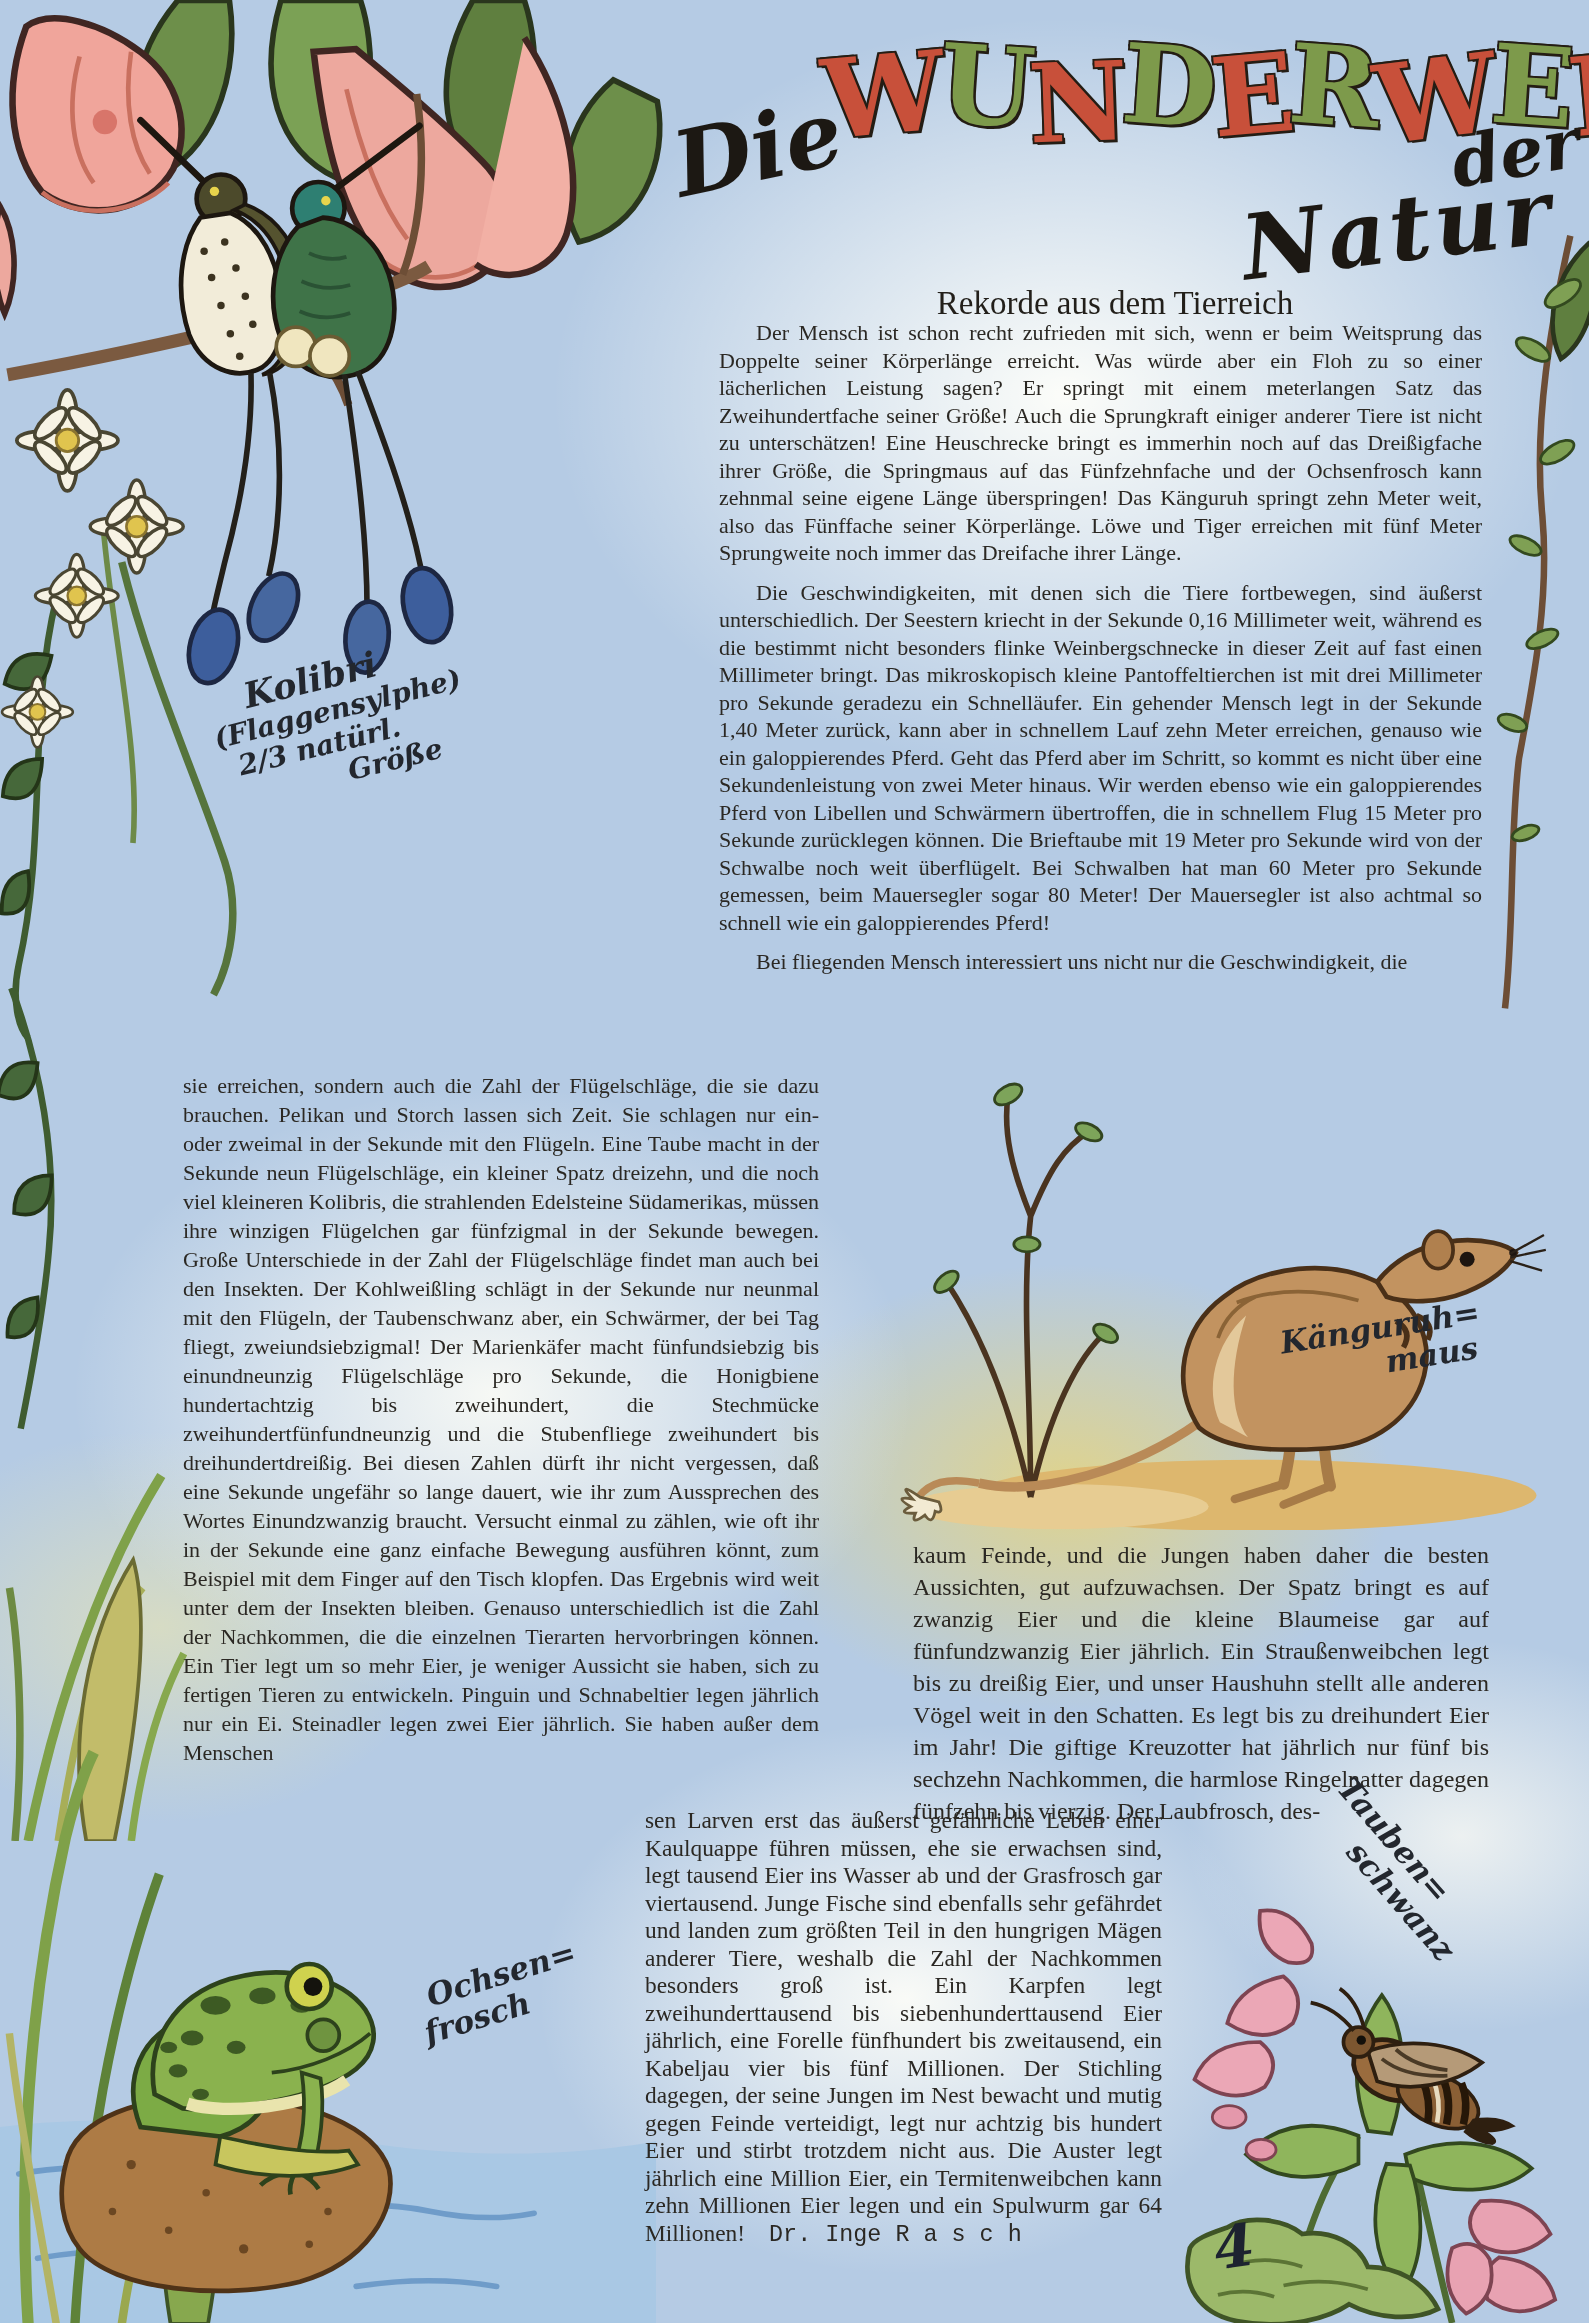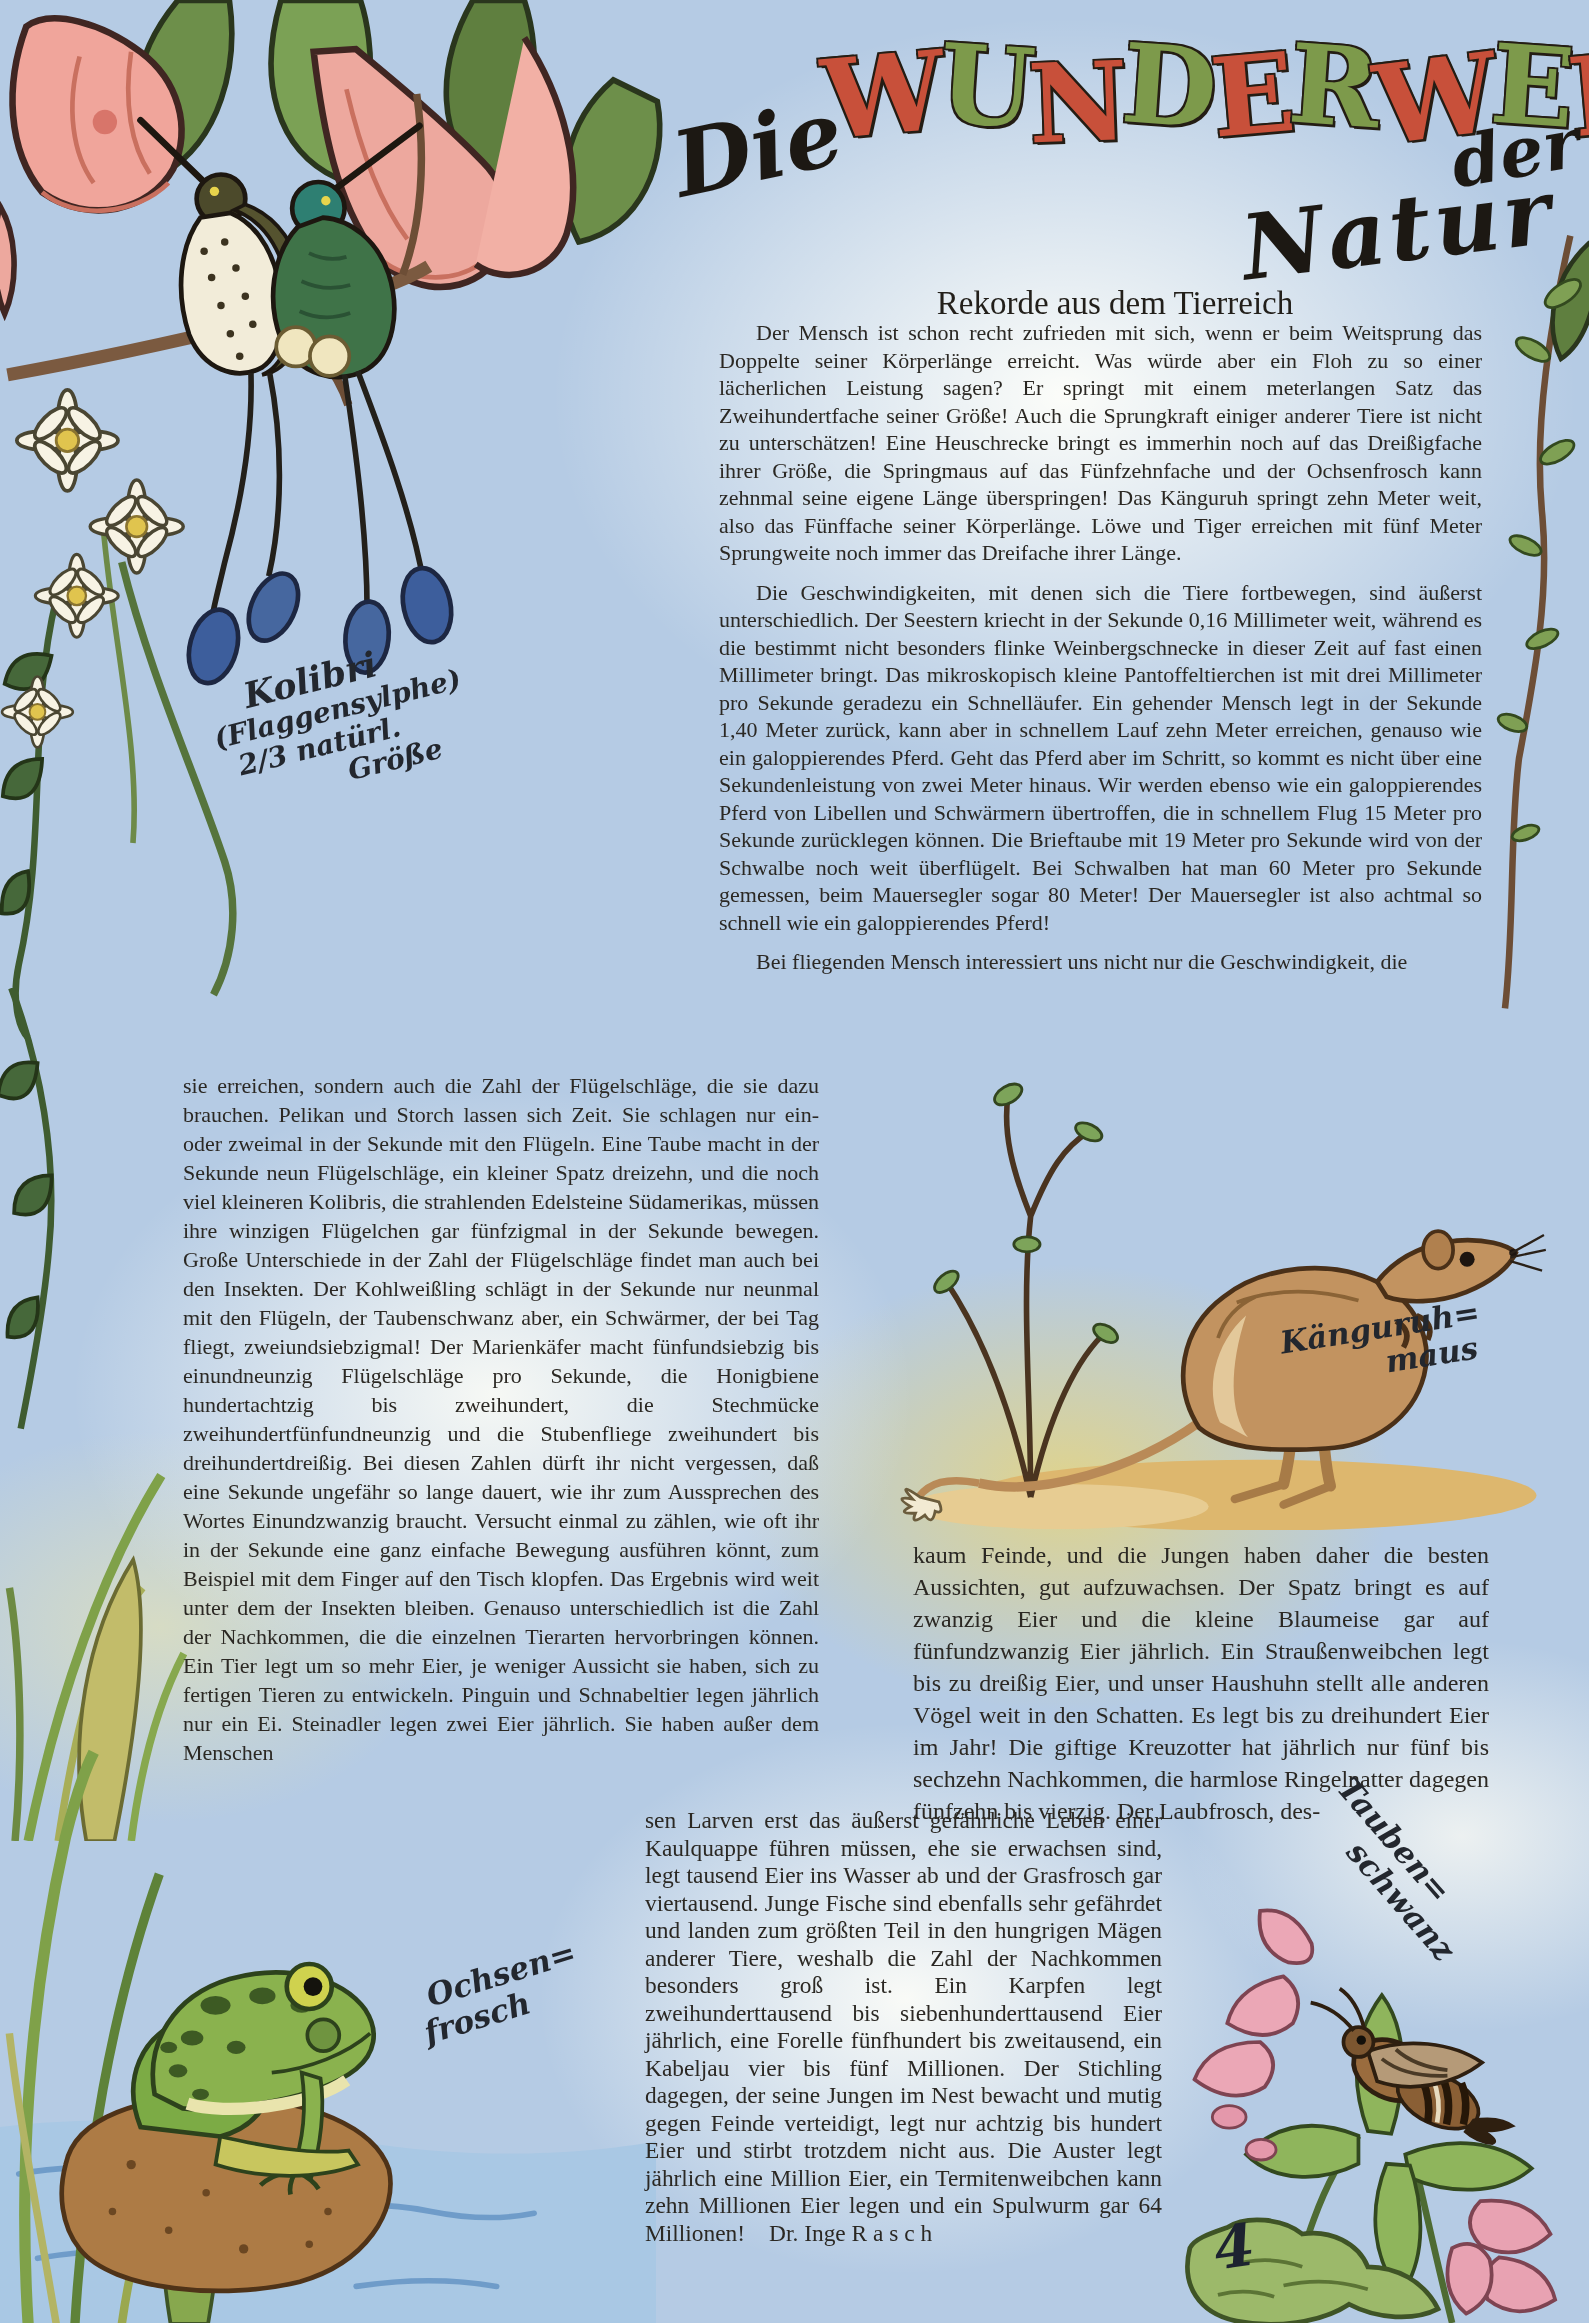--- a/index.html
+++ b/index.html
@@ -30,21 +30,21 @@
   
   .heading{position:absolute;left:848px;top:263px;width:534px;text-align:center;
     font-weight:400;font-size:33px;color:#221f1a;}
   .col{position:absolute;text-align:justify;color:#2b2823;}
   .col p{margin:12px;}
   .col-a{left:707px;top:307px;width:787px;font-size:22px;line-height:27.5px;}
   .col-a p{text-indent:37px;}
   .col-b{left:171px;top:1059px;width:660px;font-size:22px;line-height:29px;}
   .col-c{left:901px;top:1527px;width:600px;font-size:24px;line-height:32px;}
   .col-d{left:633px;top:1795px;width:541px;font-size:23.4px;line-height:27.5px;}
-  .author{white-space:nowrap;padding-left:24px;}
+  .author{white-space:nowrap;padding-left:24px;font-family:Liberation Mono, monospace;}
   
   .caption{position:absolute;font-family:"DejaVu Serif",serif;font-style:italic;font-weight:700;
     color:#23272e;line-height:1.12;}
   .cap-kolibri{left:214px;top:654px;font-size:35px;transform:rotate(-14deg);}
   .cap-kolibri .l2{font-size:28px;}
   .cap-kolibri .l1{margin-left:39px;}
   .cap-kolibri .l3{font-size:28px;margin-left:17px;}
   .cap-kolibri .l4{font-size:28px;margin-left:122px;}
   .cap-kmaus{left:1282px;top:1310px;font-size:31px;transform:rotate(-9deg);}
   .cap-kmaus .l2{margin-left:101px;}

